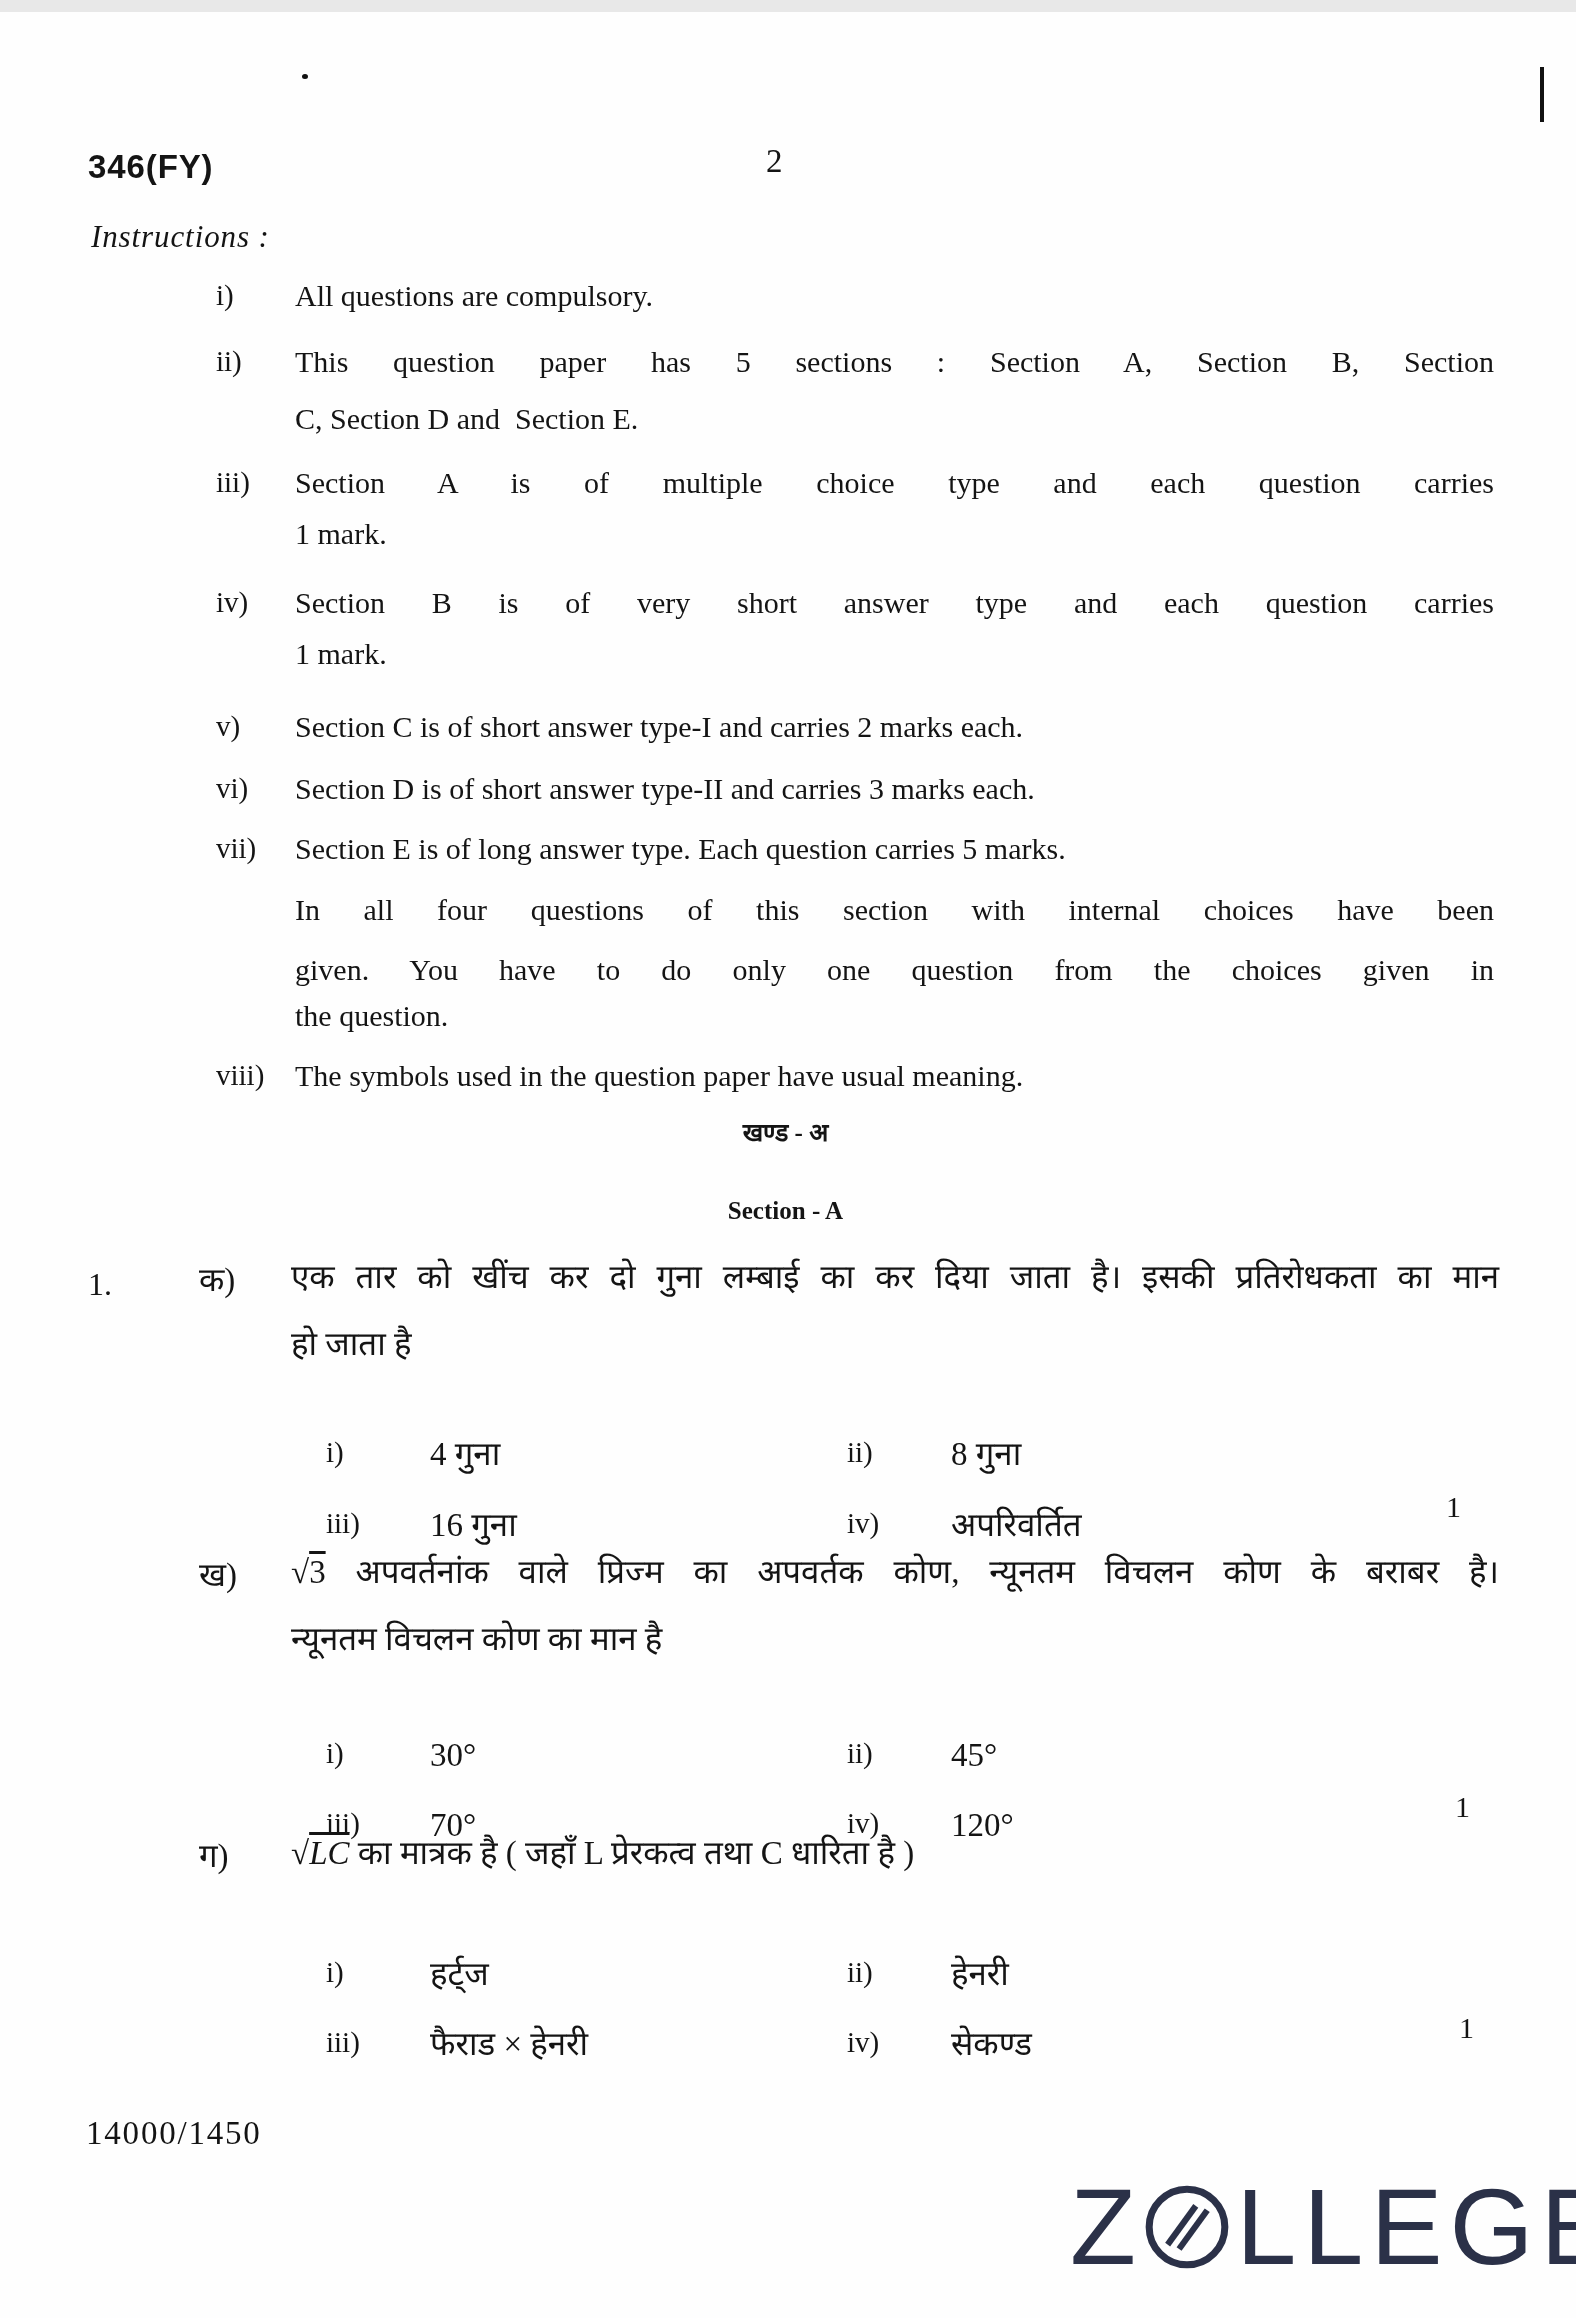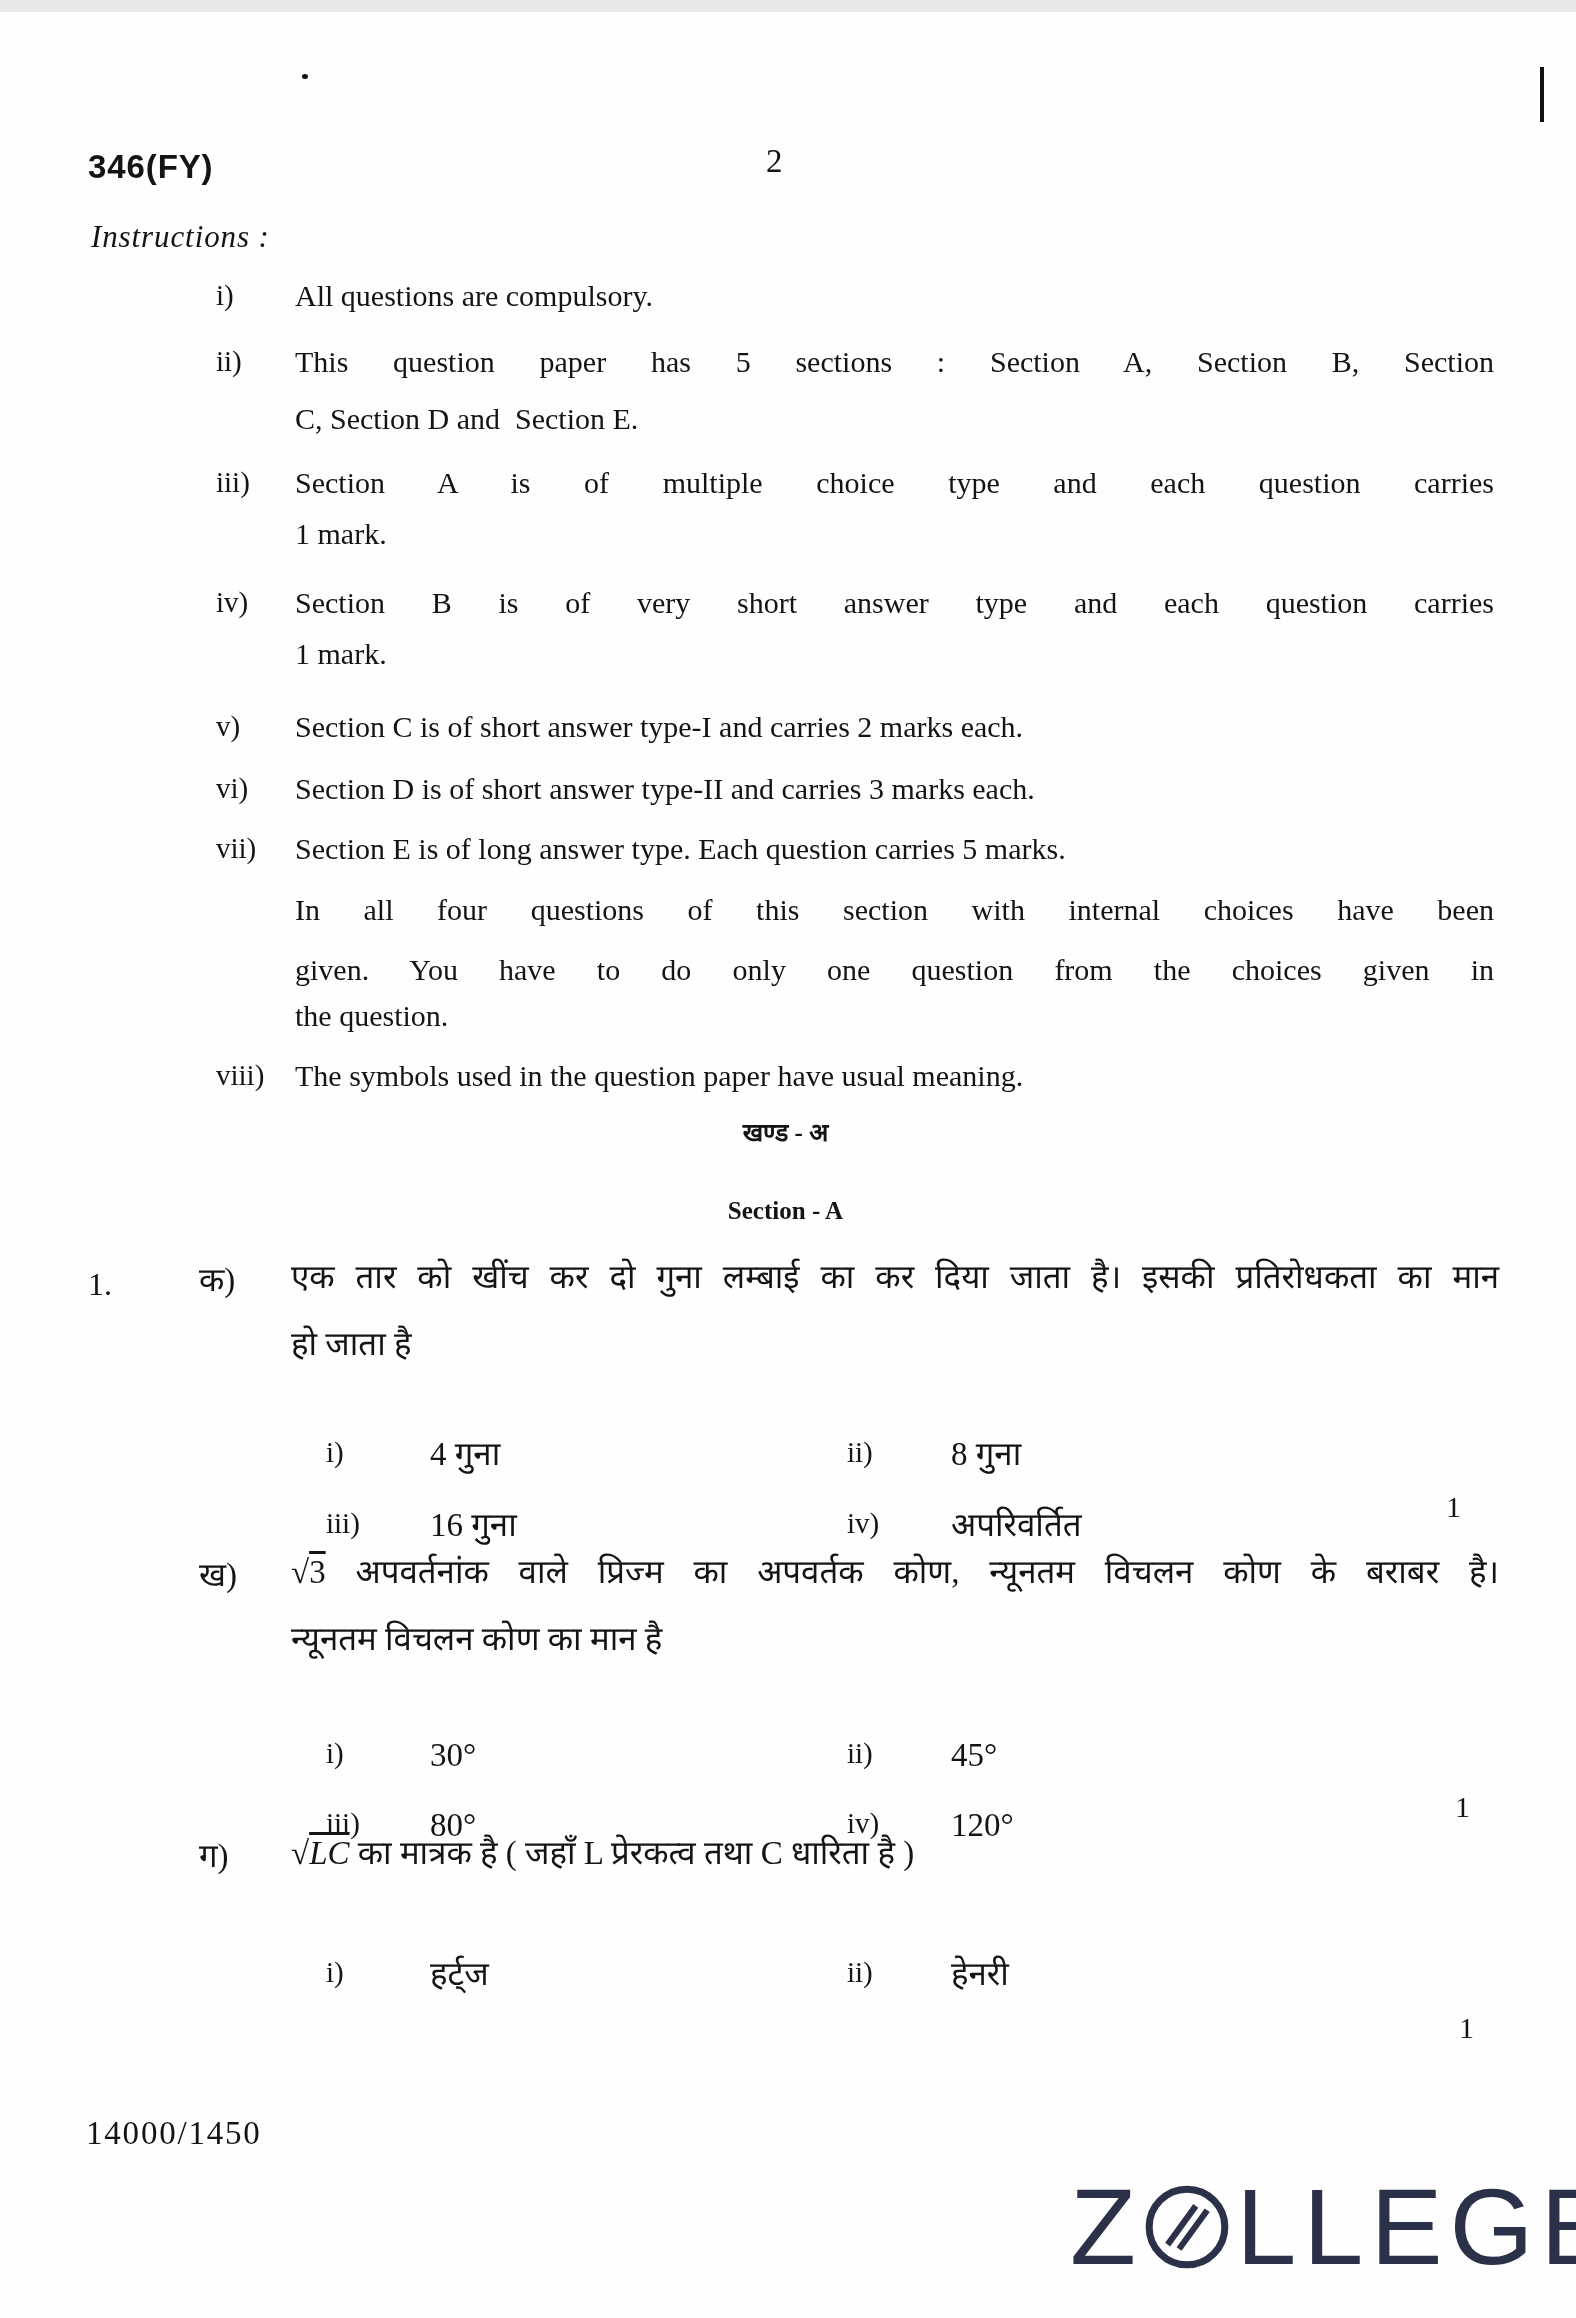--- a/index.html
+++ b/index.html
@@ -81,29 +81,32 @@
   <div class="abs mark" style="left:1446px;top:1476px;">1</div>
 
   <div class="abs hi" style="left:199px;top:1543px;">ख)</div>
   <div class="abs qtext hi j" style="left:291px;top:1540px;"><span class="sqrt">√</span><span class="rad">3</span><span> अपवर्तनांक वाले प्रिज्म का अपवर्तक कोण, न्यूनतम विचलन कोण के बराबर है।</span></div>
   <div class="abs qtext hi" style="left:291px;top:1607px;">न्यूनतम विचलन कोण का मान है</div>
 
   <div class="abs orow" style="top:1685px;">
     <span class="onum">i)</span><span class="olab">30°</span><span class="onum">ii)</span><span class="olab last">45°</span>
   </div>
   <div class="abs orow" style="top:1755px;">
-    <span class="onum">iii)</span><span class="olab">80°</span><span class="onum">iv)</span><span class="olab last">120°</span>
+    <span class="onum">iii)</span><span class="olab">70°</span><span class="onum">iv)</span><span class="olab last">120°</span>
   </div>
   <div class="abs mark" style="left:1455px;top:1776px;">1</div>
 
   <div class="abs hi" style="left:199px;top:1824px;">ग)</div>
   <div class="abs qtext hi" style="left:291px;top:1821px;"><span class="sqrt">√</span><span class="rad it">LC</span><span> का मात्रक है ( जहाँ L प्रेरकत्व तथा C धारिता है )</span></div>
 
   <div class="abs orow" style="top:1904px;">
     <span class="onum">i)</span><span class="olab">हर्ट्ज</span><span class="onum">ii)</span><span class="olab last">हेनरी</span>
+  </div>
+  <div class="abs orow" style="top:1974px;">
+    <span class="onum">iii)</span><span class="olab">फैराड × हेनरी</span><span class="onum">iv)</span><span class="olab last">सेकण्ड</span>
   </div>
   <div class="abs mark" style="left:1459px;top:1997px;">1</div>
 
   <div class="abs foot" style="left:86px;top:2101px;">14000/1450</div>
 
   <div class="abs wm" style="left:1070px;top:2161px;">
     <span class="wm-letter">Z</span>
     <svg class="wm-o" width="88" height="88" viewBox="0 0 100 100">
       <circle cx="50" cy="50" r="43" fill="none" stroke="#2b3148" stroke-width="8"></circle>
       <line x1="28" y1="70" x2="60" y2="26" stroke="#2b3148" stroke-width="7"></line>

